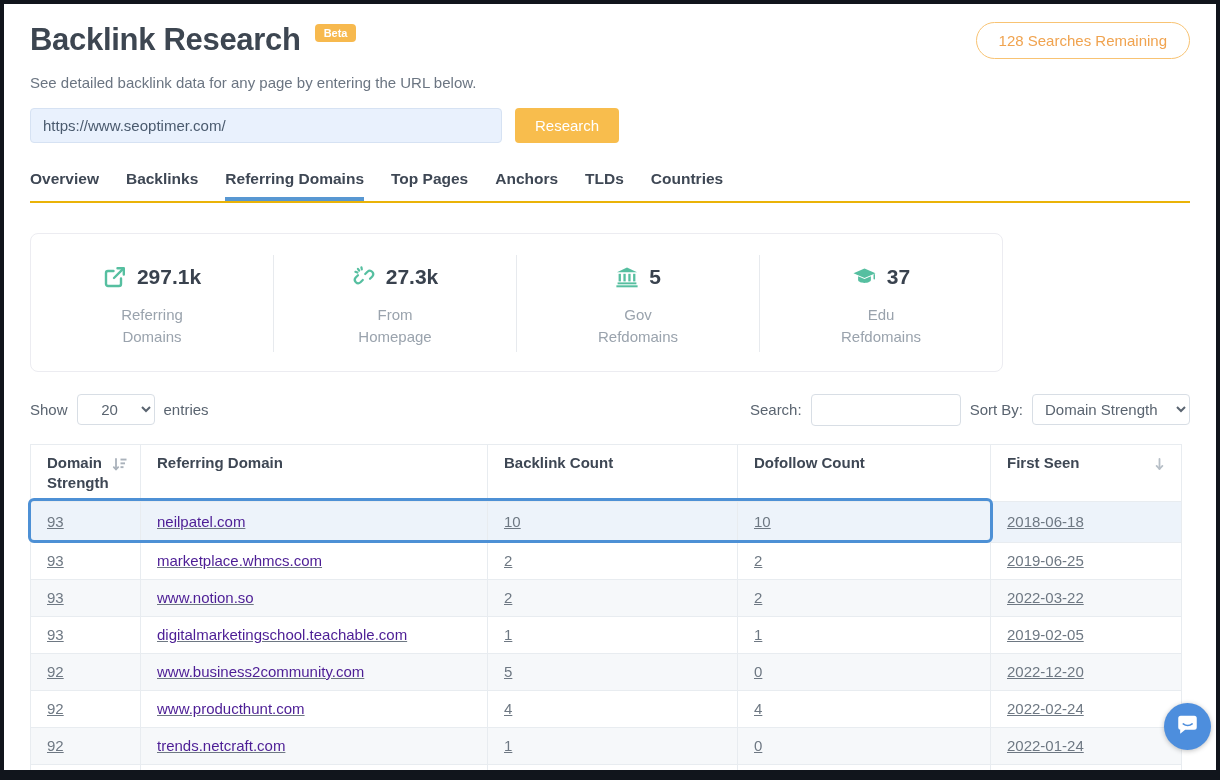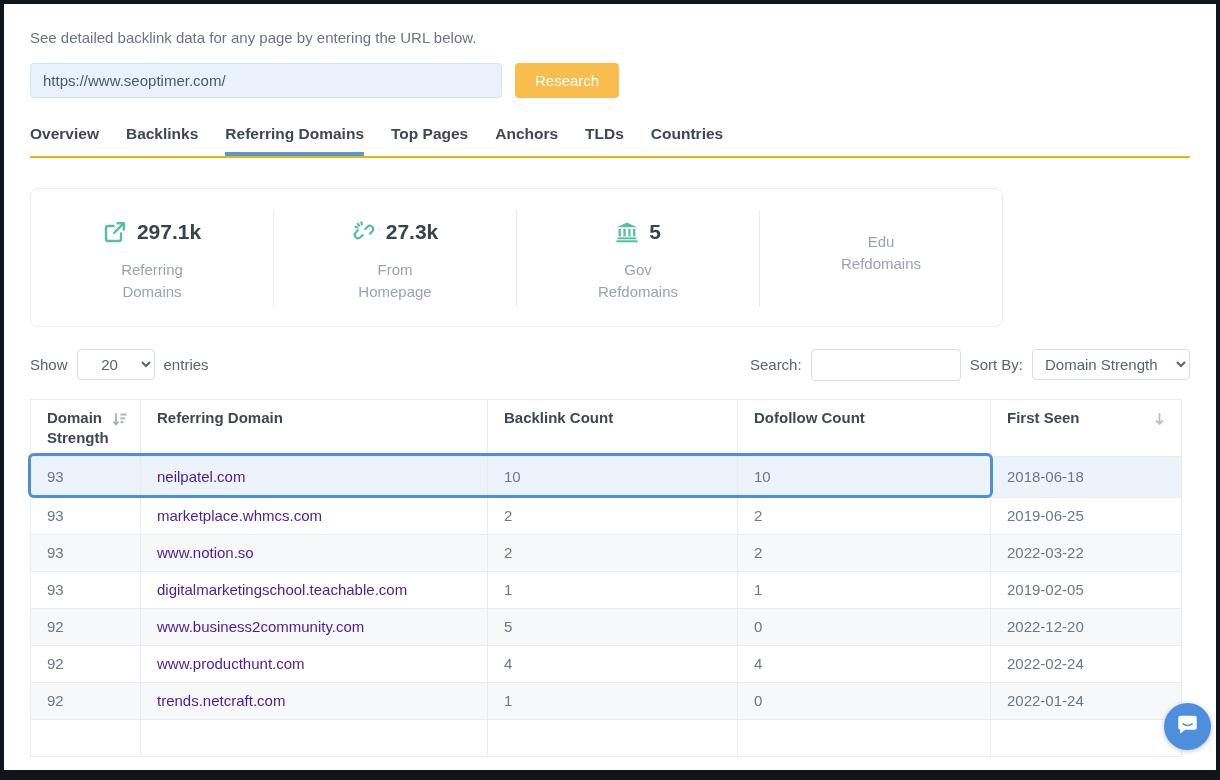--- a/index.html
+++ b/index.html
@@ -82,21 +82,21 @@
 
   
   .table-wrap { position:relative; margin-top:18px; }
   table { border-collapse:collapse; table-layout:fixed; width:1151px; font-size:15px; }
   col.c1{width:110px;} col.c2{width:347px;} col.c3{width:250px;} col.c4{width:253px;} col.c5{width:191px;}
   th, td { border:1px solid #e8ecf0; text-align:left; }
   th {
     font-weight:700; color:#3e4754; padding:8px 16px; vertical-align:top;
     line-height:20px; height:56px; position:relative; background:#fff; cursor:pointer;
   }
-  td { padding:9px 16px; color:#6e7883; height:37px; }
+  td { padding:9px 16px; color:#6e7883; height:37px;text-decoration:underline; }
   tr.stripe td { background:#f6f8fa; }
   tr.highlight td { background:#edf3fa; height:41px; }
   a.domain-link { color:#4c1d95; text-decoration:none; cursor:pointer; }
   .sort-amount { position:absolute; top:11px; right:12px; }
   .sort-arrow { position:absolute; top:12px; right:14px; }
   .row-outline {
     position:absolute; left:-2px; top:54px; width:965px; height:45px;
     border:3px solid #4d90d5; border-radius:6px; pointer-events:none;
   }
 
@@ -105,20 +105,27 @@
     position:absolute; right:5px; bottom:20px; width:47px; height:47px; border-radius:50%;
     background:#4d8edd; display:flex; align-items:center; justify-content:center;
     box-shadow:0 1px 5px rgba(0,0,0,.25); cursor:pointer;
   }
 </style>
 </head>
 <body>
 
 <div class="container">
 
+  <div class="header-row">
+    <div class="title-wrap">
+      <h1>Backlink Research</h1>
+      <span class="beta-badge">Beta</span>
+    </div>
+    <button class="searches-pill">128 Searches Remaining</button>
+  </div>
 
   <div class="subtitle">See detailed backlink data for any page by entering the URL below.</div>
 
   <div class="url-row">
     <input class="url-input" type="text" value="https://www.seoptimer.com/" style="">
     <button class="research-btn">Research</button>
   </div>
 
   <div class="tabs">
     <div class="tab">Overview</div>
@@ -170,20 +177,30 @@
             <rect x="18.1" y="8.8" width="2.3" height="7.6"></rect>
             <rect x="2.6" y="17.4" width="18.8" height="1.9"></rect>
             <rect x="1.4" y="20.3" width="21.2" height="2"></rect>
           </svg>
         </span>
         <span class="stat-value">5</span>
       </div>
       <div class="stat-label">Gov Refdomains</div>
     </div>
     <div class="stat">
+      <div class="stat-top">
+        <span class="stat-icon">
+          <svg width="25" height="24" viewBox="0 0 24 24" fill="#56bfa0">
+            <path d="M12 3.5 23 8.3 12 13.1 1 8.3 Z"></path>
+            <path d="M5.6 11.2 v3.9 c0 1.6 2.9 2.9 6.4 2.9 s6.4-1.3 6.4-2.9 v-3.9 l-6.4 2.8 z"></path>
+            <rect x="21" y="9" width="1.5" height="5.4" rx="0.7"></rect>
+          </svg>
+        </span>
+        <span class="stat-value">37</span>
+      </div>
       <div class="stat-label">Edu Refdomains</div>
     </div>
   </div>
 
   <div class="controls">
     <label>Show</label>
     <select class="show-select">
       <option>20</option>
     </select>
     <label>entries</label>

